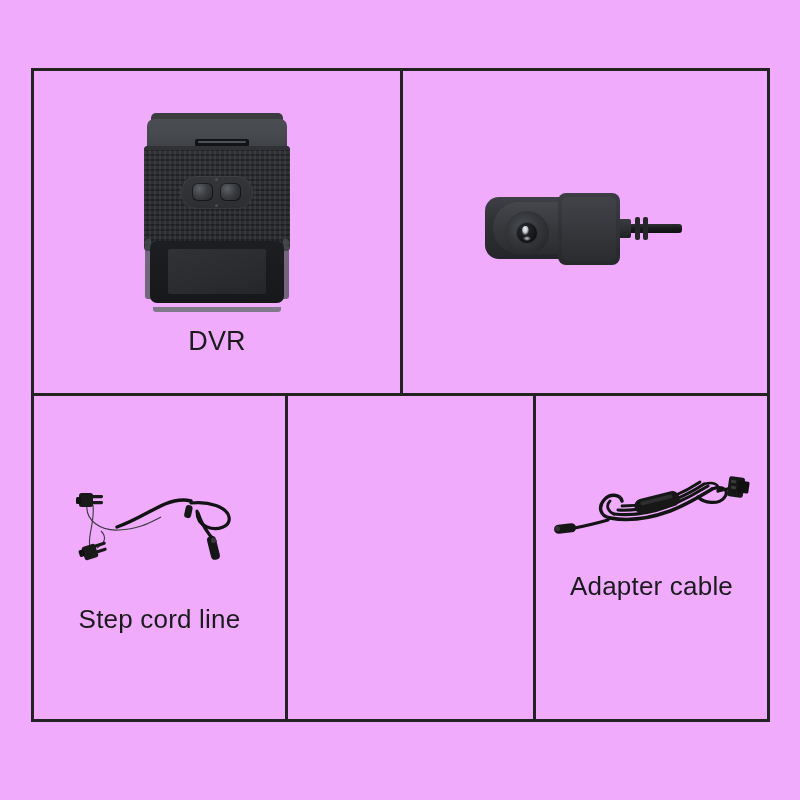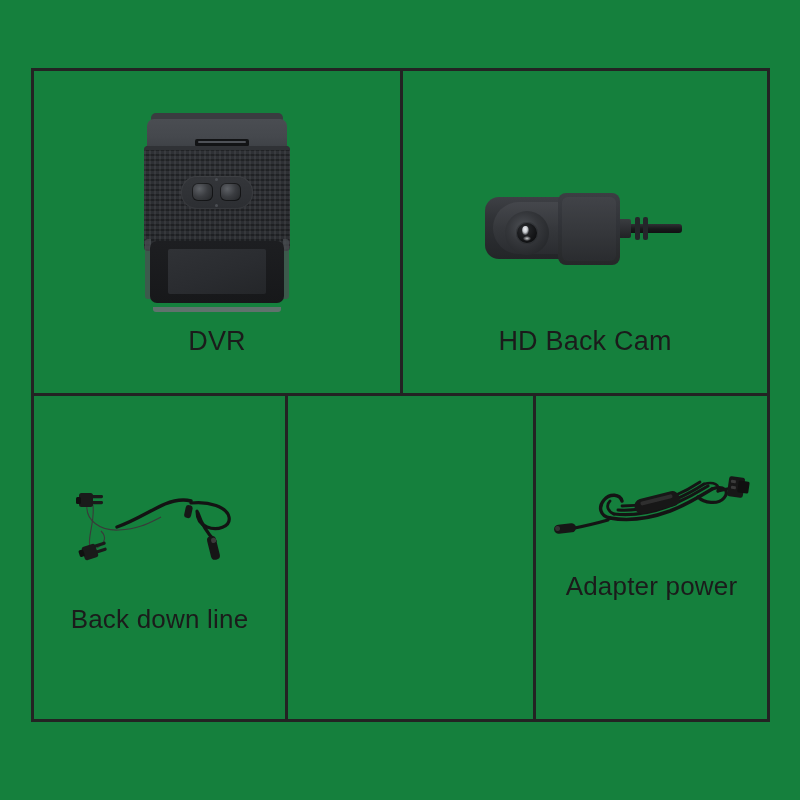--- a/index.html
+++ b/index.html
@@ -11,21 +11,21 @@
     width: 800px;
     height: 800px;
     font-family: "Liberation Sans", sans-serif;
     -webkit-font-smoothing: antialiased;
   }
 
   #page {
     position: relative;
     width: 800px;
     height: 800px;
-    background: #15803d;
+    background: #f0abfc;
     overflow: hidden;
   }
 
   
   .grid-frame {
     position: absolute;
     left: 31px;
     top: 68px;
     width: 739px;
     height: 654px;
@@ -381,21 +381,20 @@
           <div class="bc-cable"></div>
           <div class="bc-connector"></div>
           <div class="bc-ridge a"></div>
           <div class="bc-ridge b"></div>
           <div class="bc-bracket">
             <div class="bc-bracket-inner"></div>
           </div>
         </div>
       </div>
 
-      <div class="cell-label" style="top:255px; font-size:27px;">HD Back Cam</div>
     </div>
 
     <div class="cell" style="left:3px; top:328px; width:251px; height:323px;">
 
       <div class="cell-art" style="top:85px;">
         <div class="stepdown">
           <svg width="205" height="85" viewBox="0 0 205 85">
 
             <path d="M30 23 C 28 40, 44 50, 62 49 C 82 48, 92 42, 104 36" fill="none" stroke="#3a3a3a" stroke-width="1.1"></path>
             <path d="M36 24 C 38 42, 30 56, 33 66" fill="none" stroke="#3a3a3a" stroke-width="1.1"></path>
@@ -424,21 +423,21 @@
             <g>
               <rect x="152" y="55" width="9" height="24" rx="4" fill="#161616" transform="rotate(-14 156 67)"></rect>
               <rect x="154" y="57" width="5" height="5" rx="2" fill="#3a3a3a" transform="rotate(-14 156 59)"></rect>
             </g>
 
             <rect x="128" y="24" width="7" height="13" rx="3" fill="#171717" transform="rotate(12 131 30)"></rect>
           </svg>
         </div>
       </div>
 
-      <div class="cell-label" style="top:208px; font-size:26px;">Back down line</div>
+      <div class="cell-label" style="top:208px; font-size:26px;">Step cord line</div>
     </div>
 
     <div class="cell" style="left:257px; top:328px; width:245px; height:323px;">
       <div class="cell-label" style="top:208px; font-size:26px;"></div>
     </div>
 
     <div class="cell" style="left:505px; top:328px; width:231px; height:323px;">
 
       <div class="cell-art" style="top:75px;">
         <div class="adapter">
@@ -472,18 +471,18 @@
             <g>
               <rect x="176" y="6" width="16" height="20" rx="2.5" fill="#171717" transform="rotate(8 184 16)"></rect>
               <rect x="186" y="10" width="11" height="12" rx="1.5" fill="#101010" transform="rotate(8 191 16)"></rect>
               <rect x="179" y="9" width="5" height="3" rx="1" fill="#3a3a3a" transform="rotate(8 181 10)"></rect>
               <rect x="179" y="15" width="5" height="3" rx="1" fill="#3a3a3a" transform="rotate(8 181 16)"></rect>
             </g>
           </svg>
         </div>
       </div>
 
-      <div class="cell-label" style="top:175px; font-size:26px;">Adapter power</div>
+      <div class="cell-label" style="top:175px; font-size:26px;">Adapter cable</div>
 
     </div>
 
   </div>
 </div>
 
 </body></html>

